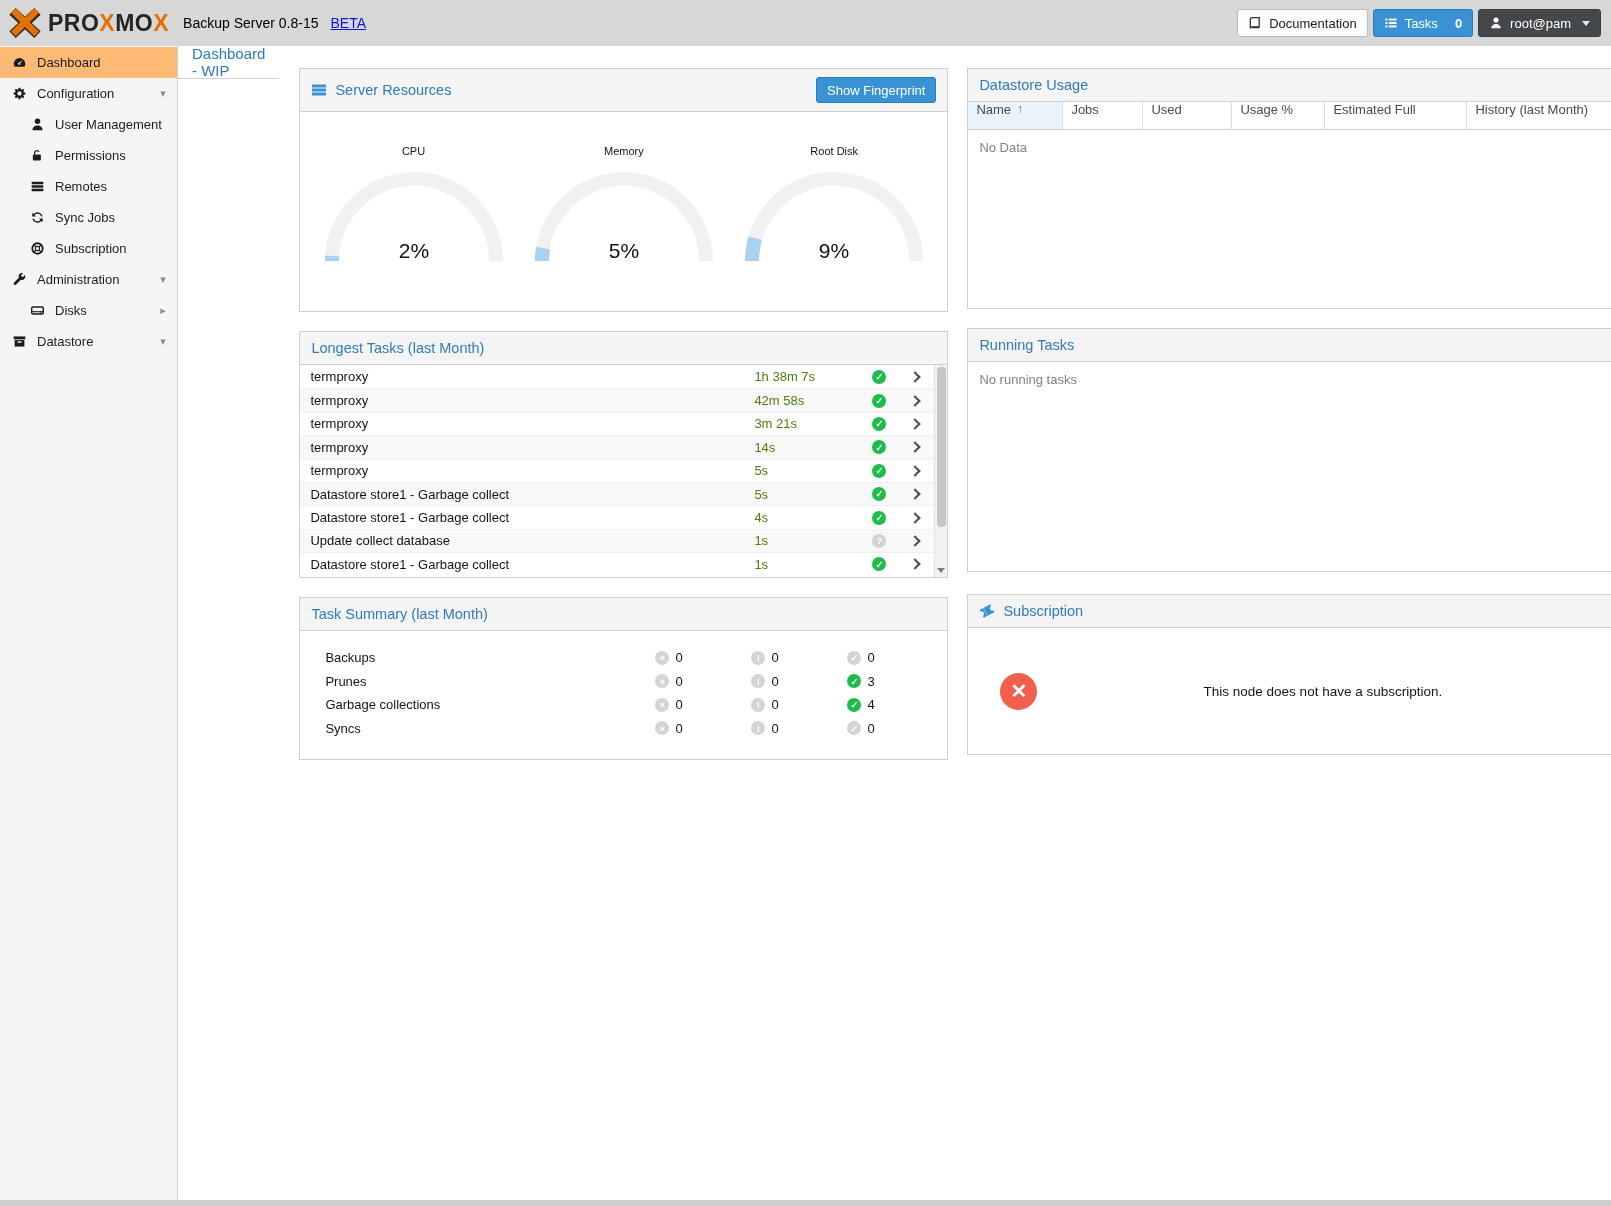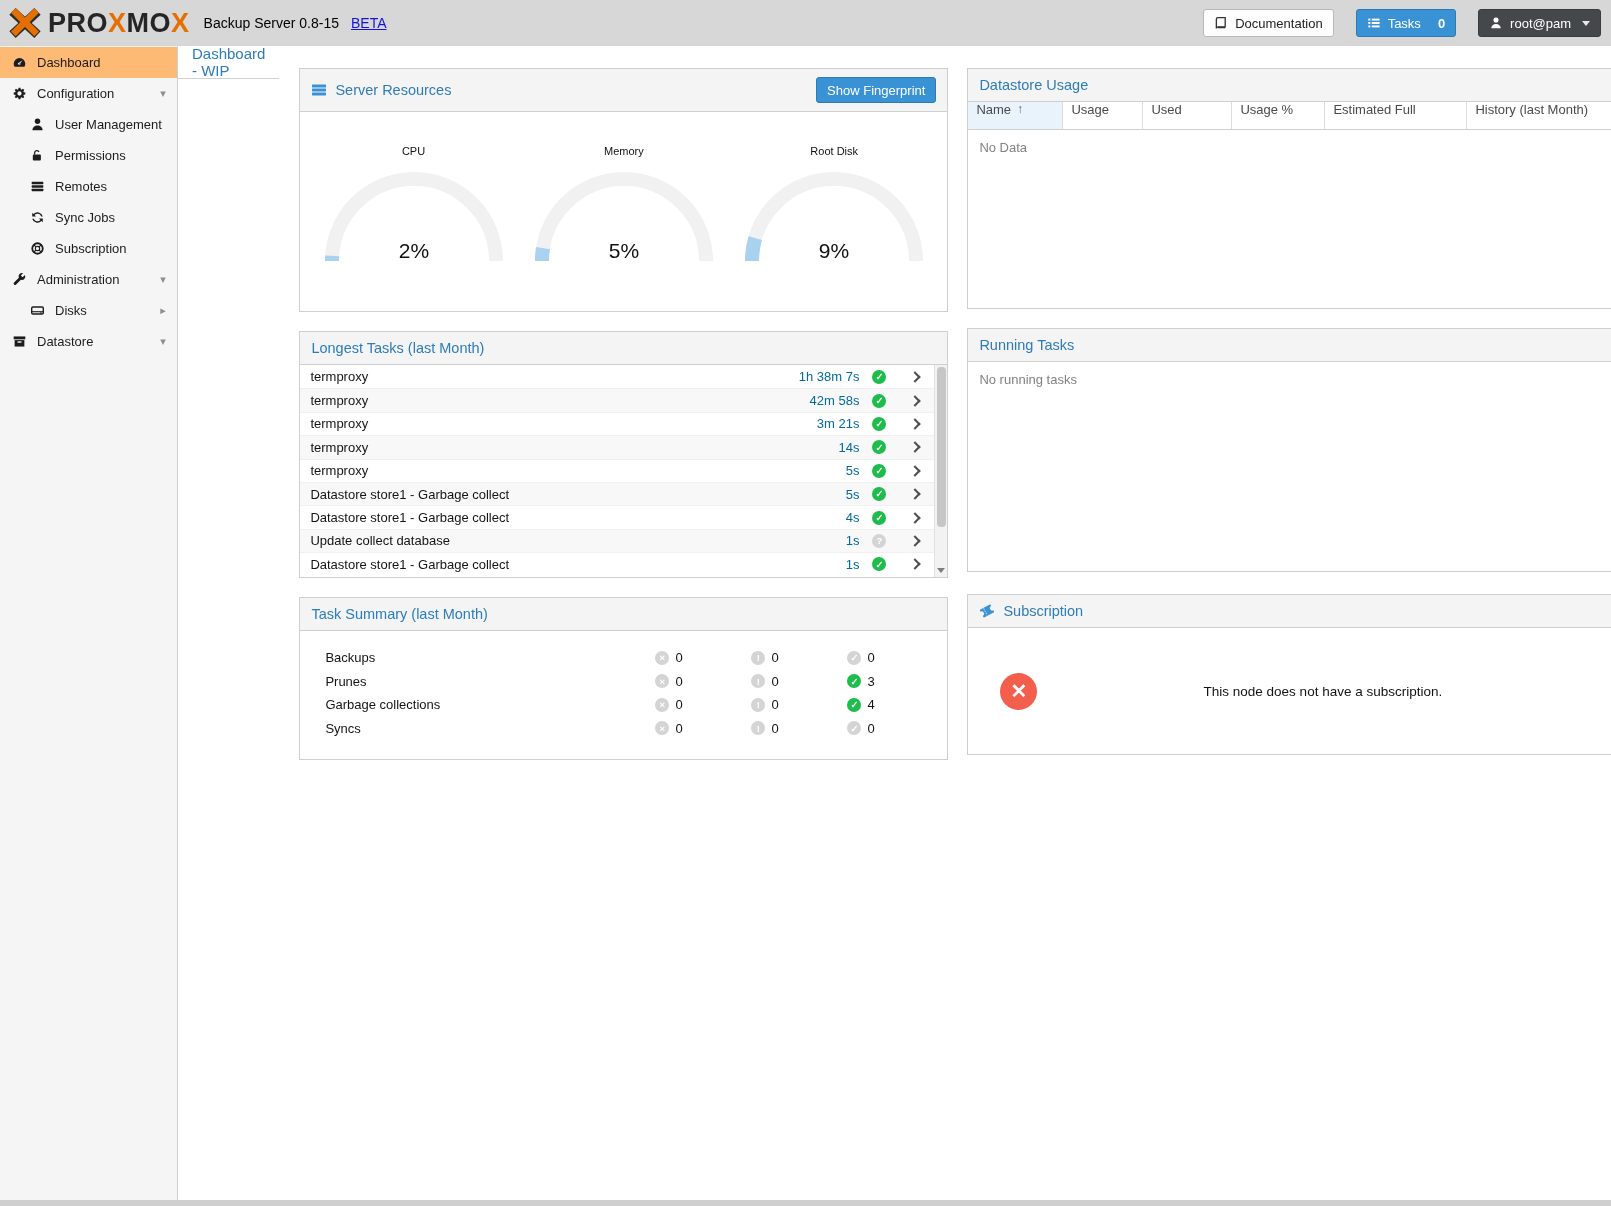--- a/index.html
+++ b/index.html
@@ -3,26 +3,26 @@
 <meta charset="utf-8">
 <style>
   * { box-sizing: border-box; }
   html,body { margin:0; padding:0; width:1611px; height:1206px; overflow:hidden;
               font-family:"Liberation Sans", sans-serif; background:#fff; font-size:13px; color:#1f1f1f; }
 
   
   .topbar { height:46px; background:#d7d7d7; display:flex; align-items:center; padding:0 10px 0 8px; }
   .brand { display:flex; align-items:center; gap:6px; }
   .logo-mark svg { width:34px; height:30px; display:block; }
-  .brand-text { font-size:27px; font-weight:bold; letter-spacing:.5px; display:flex; }
+  .brand-text { font-size:23px; font-weight:bold; letter-spacing:.5px; display:flex; }
   .brand-text .dark { color:#252525; }
   .brand-text .orange { color:#e57000; }
   .product { font-size:14px; color:#000; margin-left:8px; }
   .beta { font-size:14px; color:#1414d8; text-decoration:underline; margin-left:6px; cursor:pointer; }
-  .topbar-right { margin-left:auto; display:flex; align-items:center; gap:22px; }
+  .topbar-right { margin-left:auto; display:flex; align-items:center; gap:5px; }
   .btn { display:inline-flex; align-items:center; gap:7px; border-radius:3px; font-size:13px;
          padding:5px 10px; height:28px; cursor:pointer; border:1px solid transparent; }
   .btn svg { width:14px; height:14px; }
   .btn-light { background:#fdfdfd; border-color:#b9b9b9; color:#222; }
   .btn-blue  { background:#3892d4; border-color:#2d7ab5; color:#fff; }
   .btn-dark  { background:#45484b; border-color:#3a3d40; color:#fff; }
   .tasks-count { font-weight:bold; margin-left:10px; }
   .caret-down-sm { width:0; height:0; border-left:4px solid transparent; border-right:4px solid transparent;
                    border-top:5px solid #e8e8e8; margin-left:4px; }
 
@@ -67,21 +67,21 @@
   .empty-text { color:#828282; padding:10px 11px; }
   .ds-body { height:178px; }
 
   
   .lt-list { height:212px; position:relative; overflow:hidden; }
   .lt-rows { margin-right:13px; }
   .lt-row { display:flex; align-items:center; height:23.4px; padding-left:10px; cursor:pointer; }
   .lt-row:nth-child(even) { background:#f8f8f8; }
   .lt-row + .lt-row { border-top:1px solid #f0f0f0; }
   .lt-name { flex:1; color:#141414; white-space:nowrap; overflow:hidden; }
-  .lt-dur { width:105px; flex:none; color:#0369a1;text-align:right; }
+  .lt-dur { width:105px; flex:none; color:#4d7c0f; }
   .lt-status { width:40px; flex:none; display:flex; justify-content:center; }
   .lt-go { width:35px; flex:none; display:flex; justify-content:center; }
   .chev { width:8px; height:8px; border-right:2.6px solid #4e4e4e; border-top:2.6px solid #4e4e4e;
           transform:rotate(45deg); margin-right:3px; }
   .circle-icon { width:14px; height:14px; border-radius:50%; background:#d4d4d4; color:#fff;
                  font-size:9.5px; font-weight:bold; display:inline-flex; align-items:center; justify-content:center; line-height:1; }
   .circle-icon.ok { background:#1ebc4c; }
   .scrollbar { position:absolute; top:0; right:0; width:13px; height:100%; background:#f2f2f2; border-left:1px solid #e2e2e2; }
   .scroll-thumb { position:absolute; top:2px; left:2px; width:9px; height:160px; background:#c6c6c6; border-radius:4px; }
   .scroll-btn { position:absolute; bottom:1px; left:0; width:12px; height:12px; display:flex; align-items:center; justify-content:center; }
@@ -483,21 +483,21 @@
         <div class="panel">
           <div class="panel-header">
             <span class="panel-title">Datastore Usage</span>
           </div>
           <div class="ds-cols">
               <div class="ds-col sorted" style="width: 95px;">
                 <span>Name</span>
                 <span class="ds-sort">↑</span>
               </div>
               <div class="ds-col" style="width: 80px;">
-                <span>Usage</span>
+                <span>Jobs</span>
               </div>
               <div class="ds-col" style="width: 89px;">
                 <span>Used</span>
               </div>
               <div class="ds-col" style="width: 93px;">
                 <span>Usage %</span>
               </div>
               <div class="ds-col" style="width: 142px;">
                 <span>Estimated Full</span>
               </div>

